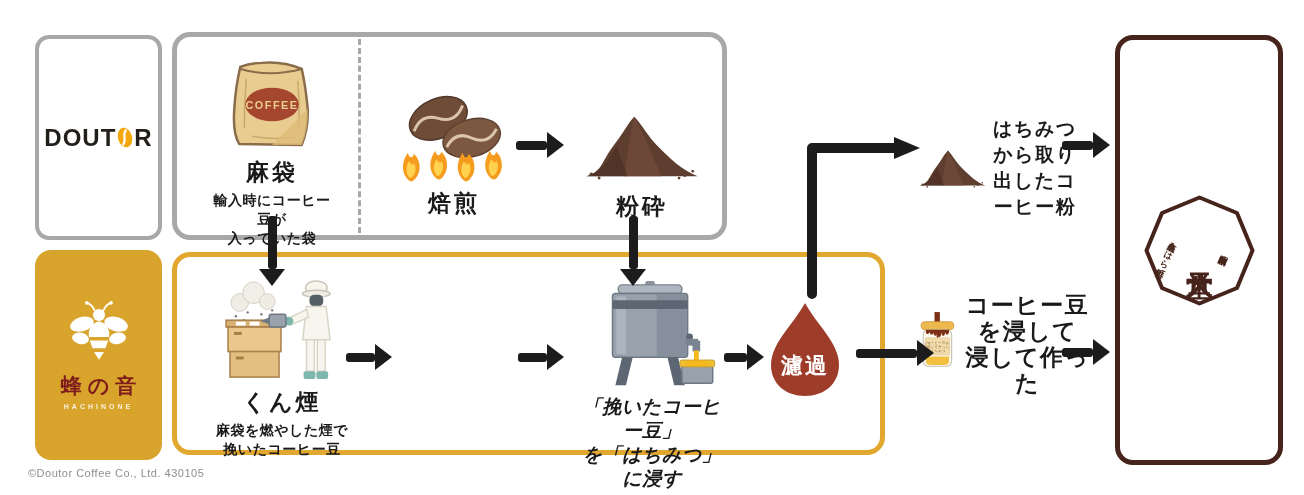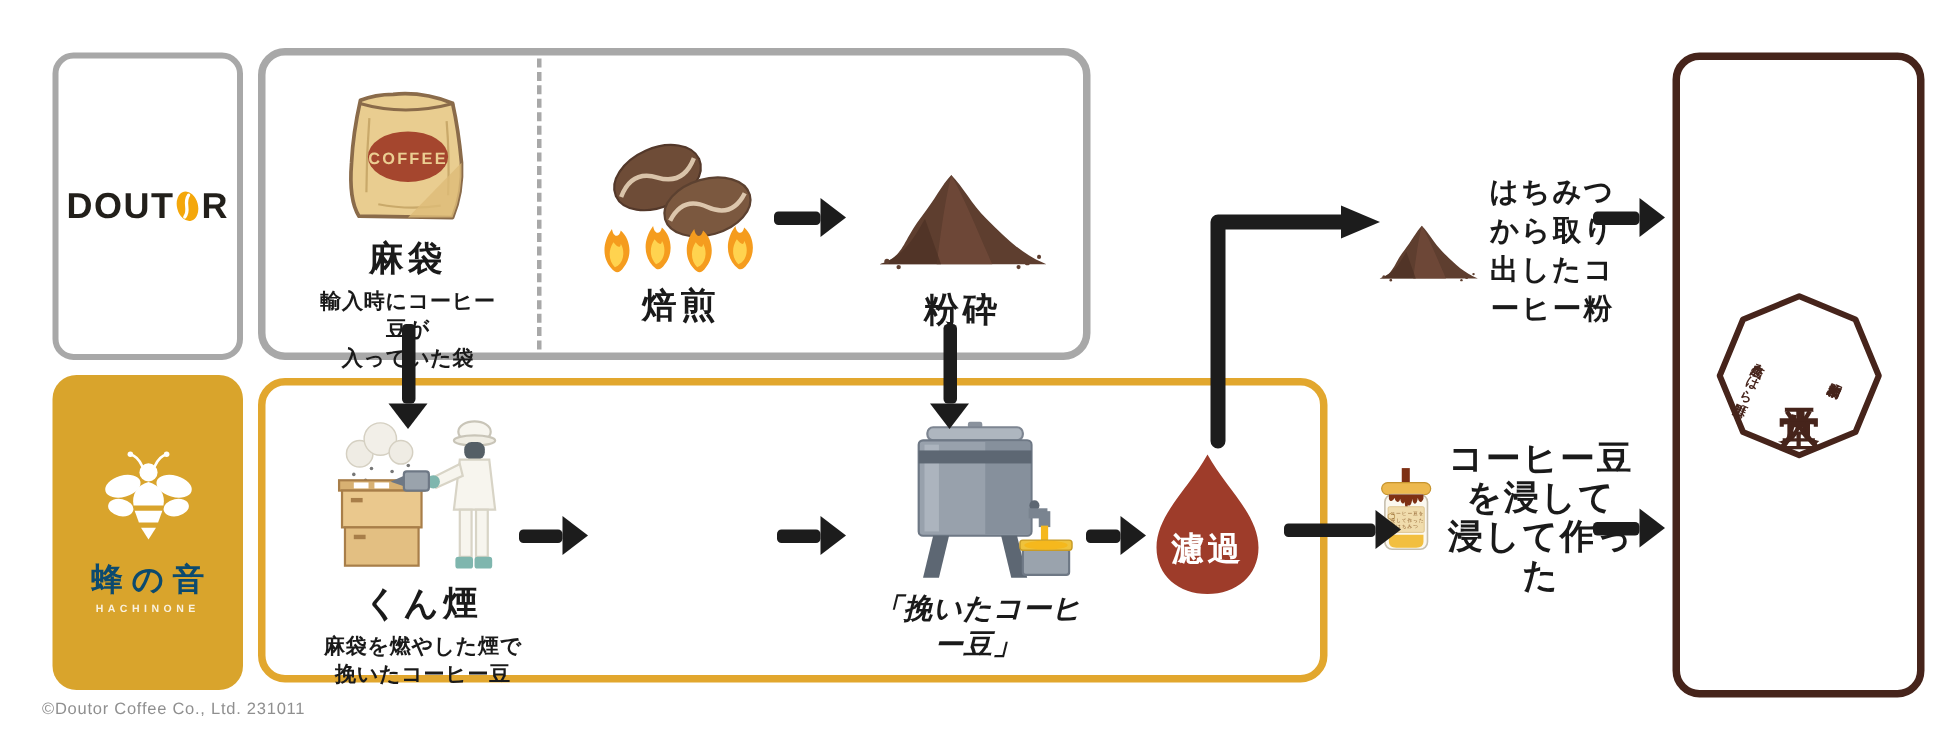--- a/index.html
+++ b/index.html
@@ -4,21 +4,21 @@
 <style>
   html,body{margin:0;padding:0;background:#fff;}
   .canvas{position:relative;width:1304px;height:495px;background:#ffffff;overflow:hidden;
           font-family:"Liberation Sans","DejaVu Sans",sans-serif;color:#1a1a1a;}
   .box{position:absolute;background:#fff;box-sizing:border-box;border-radius:14px;}
   #doutor-box{left:35px;top:35px;width:127px;height:205px;border:4px solid #A8A8A8;
               display:flex;align-items:center;justify-content:center;}
   .doutor-logo{display:flex;align-items:center;font-weight:800;font-size:24px;letter-spacing:1px;color:#221f1a;}
   #hachinone-box{left:35px;top:250px;width:127px;height:210px;background:#D9A42C;border-radius:16px;
                  display:flex;flex-direction:column;align-items:center;justify-content:center;}
-  .hachi-name{color:#0c4a6e;font-size:21px;font-weight:bold;letter-spacing:6px;margin-top:8px;text-indent:6px;}
+  .hachi-name{color:#7f1d1d;font-size:21px;font-weight:bold;letter-spacing:6px;margin-top:8px;text-indent:6px;}
   .hachi-romaji{color:rgba(255,255,255,.85);font-size:7px;font-weight:bold;letter-spacing:3px;margin-top:3px;}
   #top-process-box{left:172px;top:32px;width:555px;height:208px;border:5px solid #A8A8A8;border-radius:18px;}
   #bottom-process-box{left:172px;top:252px;width:713px;height:203px;border:5px solid #E2A72E;border-radius:18px;}
   .divider{position:absolute;left:181px;top:2px;bottom:2px;border-left:3px dashed #A8A8A8;}
   .step{position:absolute;display:flex;flex-direction:column;align-items:center;text-align:center;}
   .step-title{font-size:23px;font-weight:bold;letter-spacing:3px;margin-top:4px;}
   .step-desc{font-size:14px;font-weight:bold;line-height:19px;letter-spacing:.5px;margin-top:3px;}
   .steep-title{font-size:19px;font-weight:bold;line-height:24px;letter-spacing:.5px;margin-top:6px;font-style:italic;}
   .out{position:absolute;display:flex;flex-direction:row;align-items:center;text-align:center;}
   .out-label{font-size:19px;font-weight:bold;line-height:26px;letter-spacing:1.5px;margin-top:6px;}
@@ -199,20 +199,21 @@
         <rect x="107" y="62" width="8" height="11" fill="#7A8490"></rect>
         <rect x="108.5" y="72" width="5" height="13" fill="#F5B81D"></rect>
         <polygon points="34,79 45,79 38,108 27,108" fill="#5D6773"></polygon>
         <polygon points="81,79 92,79 99,108 88,108" fill="#5D6773"></polygon>
         <rect x="96" y="88" width="32" height="18" rx="2" fill="#9AA3AD" stroke="#6E7885" stroke-width="1.5"></rect>
         <rect x="94" y="82" width="36" height="7" rx="2" fill="#EFC23C" stroke="#C79B27" stroke-width="1"></rect>
         <ellipse cx="112" cy="85.5" rx="15" ry="3" fill="#F5B81D"></ellipse>
       </svg>
       <div class="steep-title">
         <div>「挽いたコーヒー豆」</div>
+        <div>を「はちみつ」に浸す</div>
       </div>
     </div>
 
     <div class="arrow-r" style="left:547px;top:87px;width:40px;">
       <div class="bar"></div>
         <div class="head"></div>
     </div>
 
     <div class="drop-wrap">
       <svg width="80" height="100" viewBox="0 0 80 100">
@@ -291,14 +292,14 @@
 
   <div class="box" id="hattendo-box">
     <svg width="115" height="115" viewBox="0 0 115 115">
       <polygon points="57.5,4.5 95,20 110.5,57.5 95,95 57.5,110.5 20,95 4.5,57.5 20,20" fill="none" stroke="#46241B" stroke-width="4" stroke-linejoin="round"></polygon>
       <text x="57.5" y="57.5" text-anchor="middle" font-size="27" font-weight="bold" fill="#46241B" style="writing-mode:vertical-rl;text-orientation:upright;">八天堂</text>
       <text x="86" y="57.5" text-anchor="middle" font-size="8.5" font-weight="bold" fill="#46241B" style="writing-mode:vertical-rl;text-orientation:upright;" transform="rotate(24 86 57.5)">創業昭和八年</text>
       <text x="29" y="57.5" text-anchor="middle" font-size="8.5" font-weight="bold" fill="#46241B" style="writing-mode:vertical-rl;text-orientation:upright;" transform="rotate(24 29 57.5)">広島みはら港町</text>
     </svg>
   </div>
 
-  <div class="copyright">©Doutor Coffee Co., Ltd. 231011</div>
+  <div class="copyright">©Doutor Coffee Co., Ltd. 430105</div>
 </div>
 
 </body></html>

